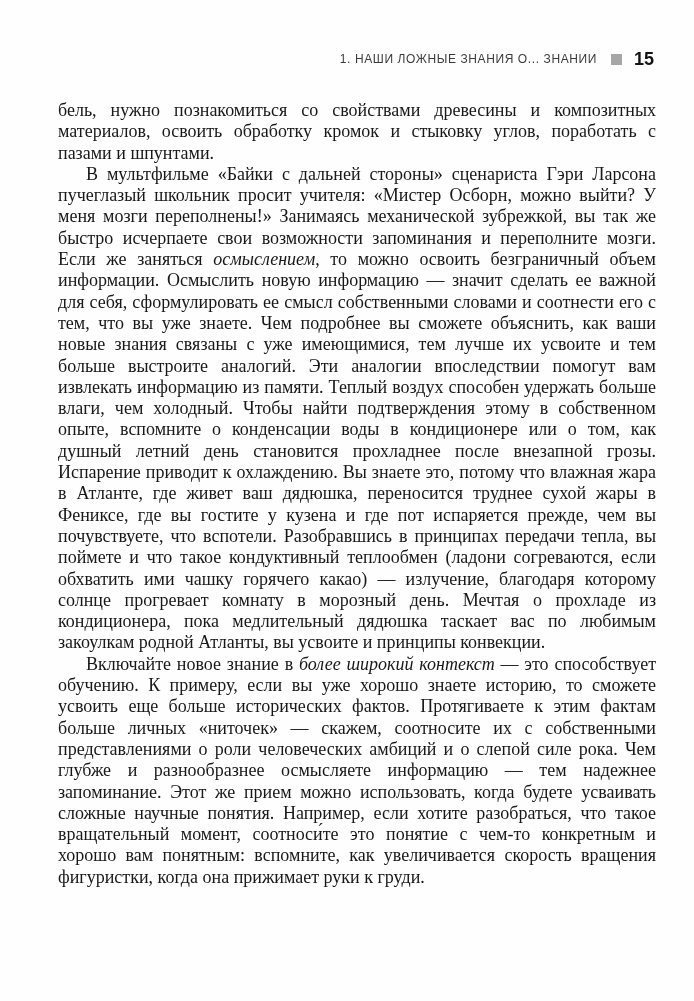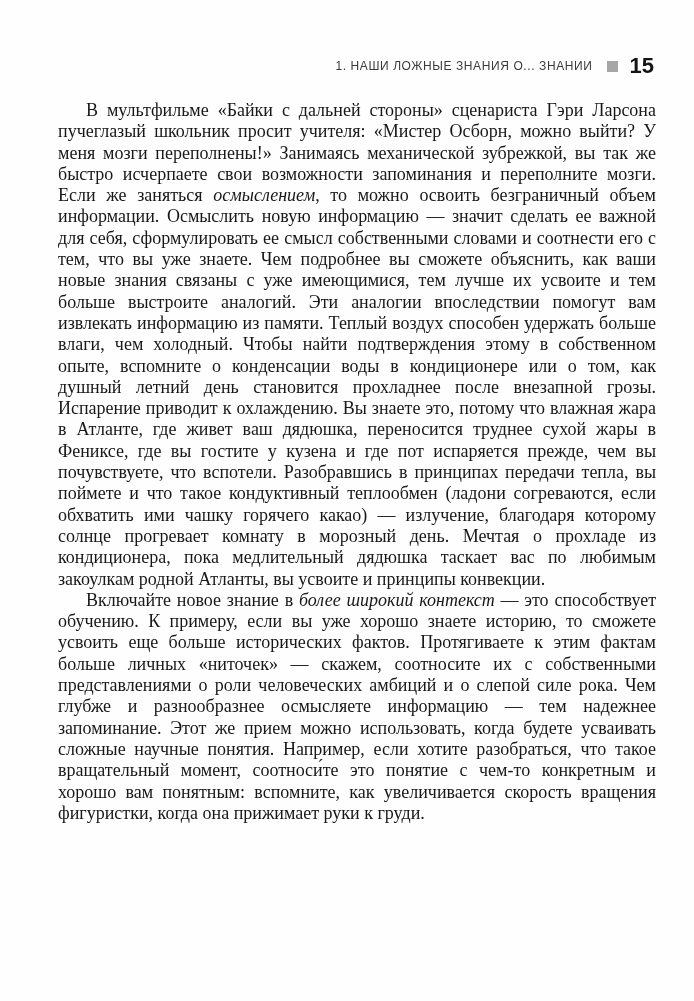--- a/index.html
+++ b/index.html
@@ -11,21 +11,21 @@
     position: relative;
     width: 694px;
     height: 1001px;
     background: #fefefe;
     overflow: hidden;
     box-sizing: border-box;
   }
   
   .page-header {
     position: absolute;
-    top: 57px;
+    top: 50px;
     right: 40px;
     display: flex;
     align-items: center;
     height: 18px;
   }
   .running-title {
     font-family: "Liberation Sans", sans-serif;
     font-size: 12px;
     font-weight: 400;
     letter-spacing: 0.6px;
@@ -35,21 +35,21 @@
   .marker-square {
     width: 11px;
     height: 11px;
     margin-left: 14px;
     margin-right: 12px;
     background: #a6a6a6;
     flex: 0 0 auto;
   }
   .page-number {
     font-family: "Liberation Sans", sans-serif;
-    font-size: 22px;
+    font-size: 18px;
     font-weight: 700;
     color: #141414;
     line-height: 1;
   }
   
   .page-body {
     position: absolute;
     left: 58px;
     top: 100px;
     width: 598px;
@@ -74,16 +74,17 @@
 </head>
 <body>
 
 <div class="page">
   <div class="page-header">
     <span class="running-title">1.  НАШИ ЛОЖНЫЕ ЗНАНИЯ О... ЗНАНИИ</span>
     <span class="marker-square" style="background: rgb(166, 166, 166);"></span>
     <span class="page-number">15</span>
   </div>
   <div class="page-body">
+      <p><span>бель, нужно познакомиться со свойствами древесины и композитных материалов, освоить обработку кромок и стыковку углов, поработать с пазами и шпунтами.</span></p>
       <p class="indent"><span>В мультфильме «Байки с дальней стороны» сценариста Гэри Ларсона пучеглазый школьник просит учителя: «Мистер Осборн, можно выйти? У меня мозги переполнены!» Занимаясь механической зубрежкой, вы так же быстро исчерпаете свои возможности запоминания и переполните мозги. Если же заняться </span><span class="em">осмыслением</span><span>, то можно освоить безграничный объем информации. Осмыслить новую информацию — значит сделать ее важной для себя, сформулировать ее смысл собственными словами и соотнести его с тем, что вы уже знаете. Чем подробнее вы сможете объяснить, как ваши новые знания связаны с уже имеющимися, тем лучше их усвоите и тем больше выстроите аналогий. Эти аналогии впоследствии помогут вам извлекать информацию из памяти. Теплый воздух способен удержать больше влаги, чем холодный. Чтобы найти подтверждения этому в собственном опыте, вспомните о конденсации воды в кондиционере или о том, как душный летний день становится прохладнее после внезапной грозы. Испарение приводит к охлаждению. Вы знаете это, потому что влажная жара в Атланте, где живет ваш дядюшка, переносится труднее сухой жары в Фениксе, где вы гостите у кузена и где пот испаряется прежде, чем вы почувствуете, что вспотели. Разобравшись в принципах передачи тепла, вы поймете и что такое кондуктивный теплообмен (ладони согреваются, если обхватить ими чашку горячего какао) — излучение, благодаря которому солнце прогревает комнату в морозный день. Мечтая о прохладе из кондиционера, пока медлительный дядюшка таскает вас по любимым закоулкам родной Атланты, вы усвоите и принципы конвекции.</span></p>
       <p class="indent"><span>Включайте новое знание в </span><span class="em">более широкий контекст</span><span> — это способствует обучению. К примеру, если вы уже хорошо знаете историю, то сможете усвоить еще больше исторических фактов. Протягиваете к этим фактам больше личных «ниточек» — скажем, соотносите их с собственными представлениями о роли человеческих амбиций и о слепой силе рока. Чем глубже и разнообразнее осмысляете информацию — тем надежнее запоминание. Этот же прием можно использовать, когда будете усваивать сложные научные понятия. Например, если хотите разобраться, что такое вращательный момент, соотноси́те это понятие с чем-то конкретным и хорошо вам понятным: вспомните, как увеличивается скорость вращения фигуристки, когда она прижимает руки к груди.</span></p>
     </div>
 </div>
 
 </body></html>

